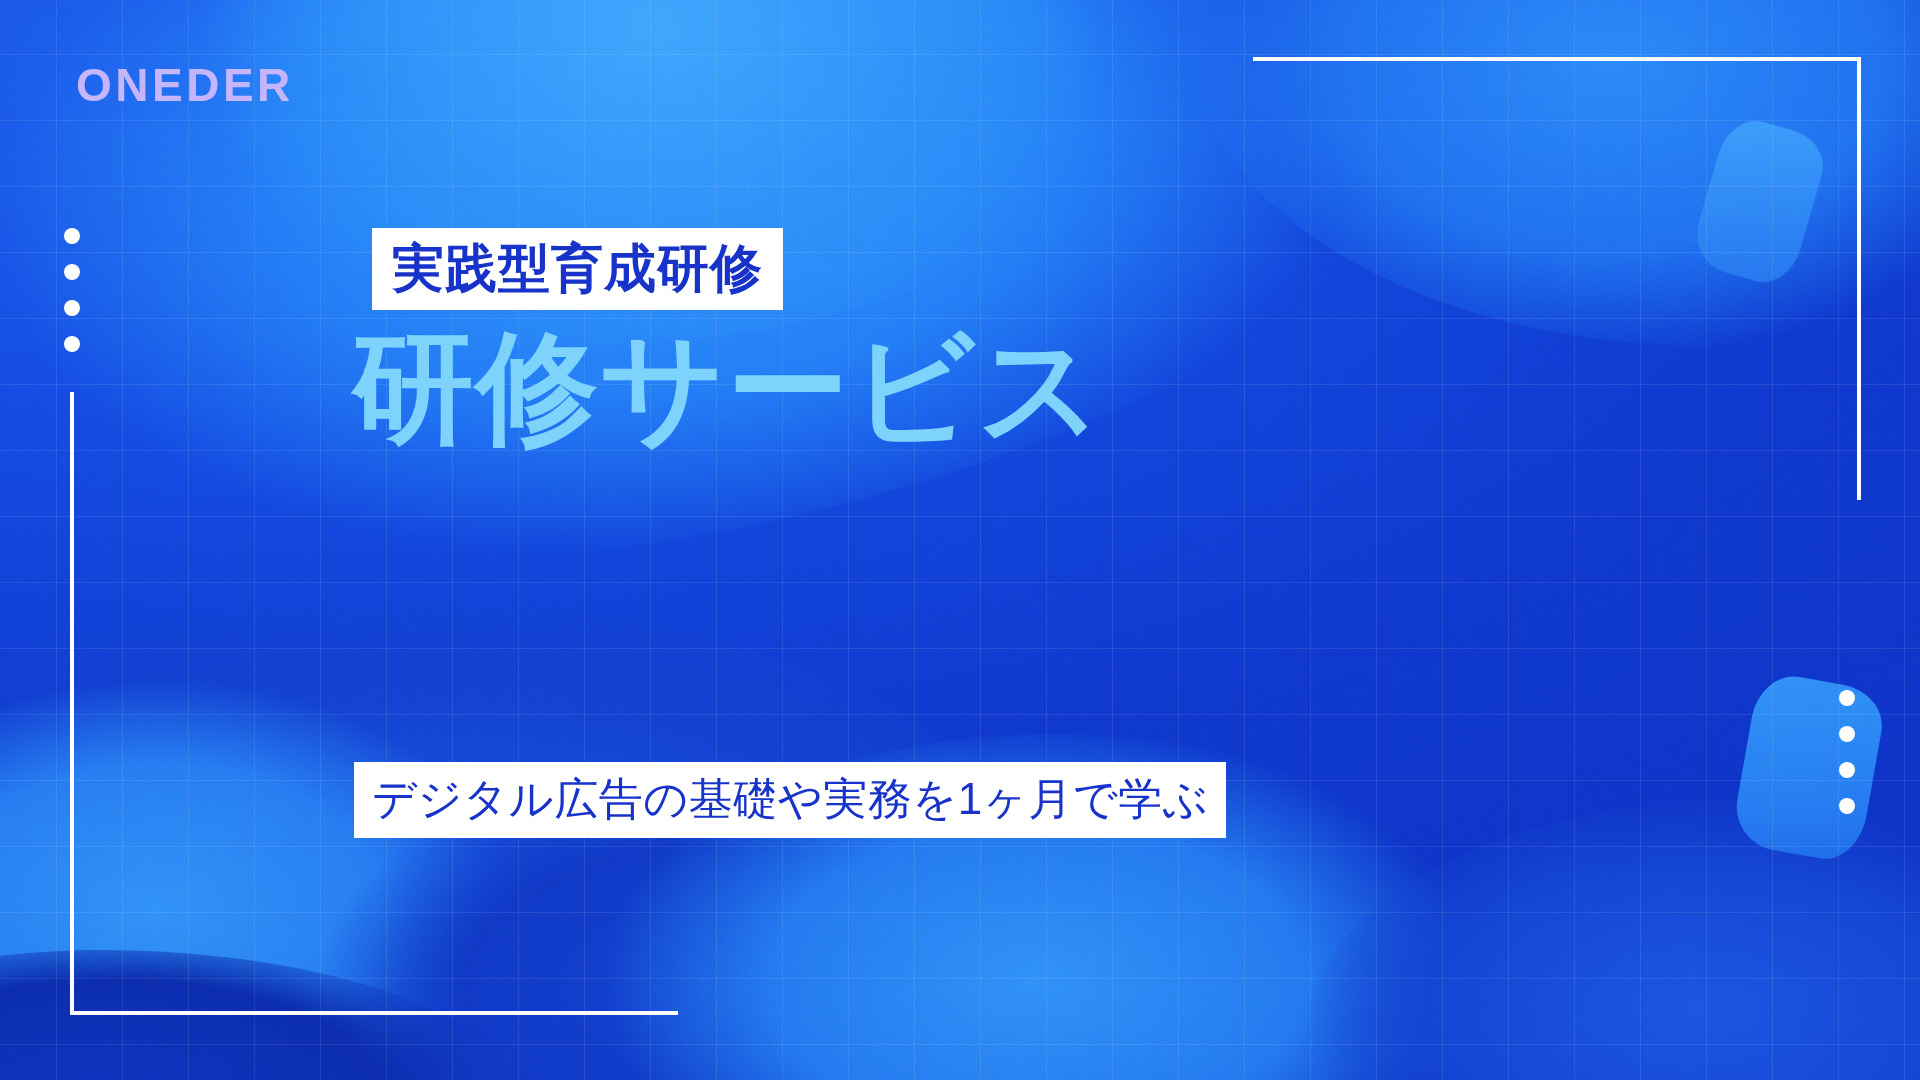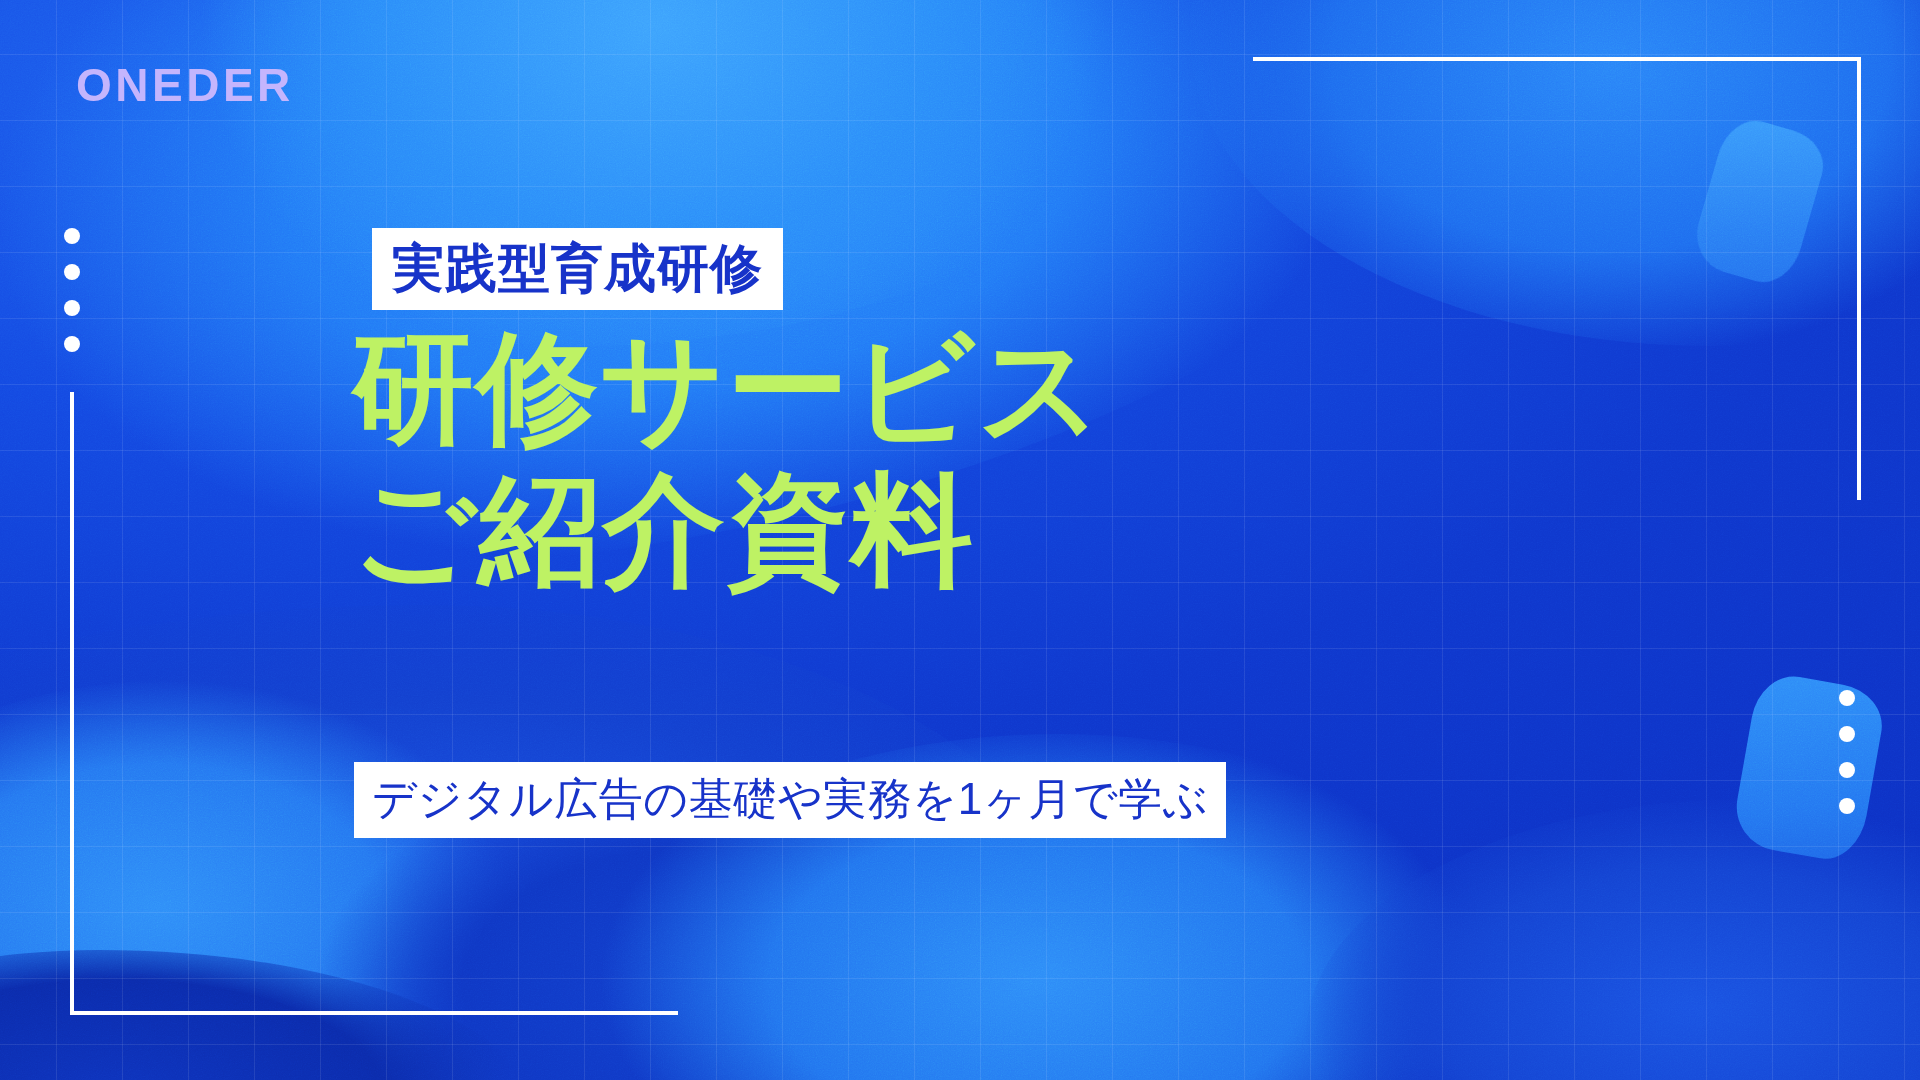--- a/index.html
+++ b/index.html
@@ -155,26 +155,27 @@
     font-weight:700;
     letter-spacing:1px;
     line-height:1;
     padding:14px 20px 16px 20px;
     white-space:nowrap;
     margin-left:20px;
   }
 
   .headline{
     position:absolute; left:0; top:318px;
-    color:#bef264;
+    color:#7dd3fc;
     font-size:122px;
     font-weight:700;
     line-height:1.16;
     letter-spacing:2px;
     white-space:nowrap;
+    text-align:right;
   }
   .headline .hl{ display:block; }
 
   .subtitle{
     position:absolute; left:2px; top:762px;
     background:#ffffff;
     color:#1733c9;
     font-size:44px;
     font-weight:500;
     letter-spacing:0.5px;
@@ -238,19 +239,18 @@
   </div>
 
   <div class="logo">ONEDER</div>
 
   <div class="content">
 
     <div class="badge">実践型育成研修</div>
 
     <div class="headline">
       <span class="hl">研修サービス</span>
-      <span class="hl">ご紹介資料</span>
     </div>
 
     <div class="subtitle">デジタル広告の基礎や実務を1ヶ月で学ぶ</div>
   </div>
 
 </div>
 
 </body></html>

